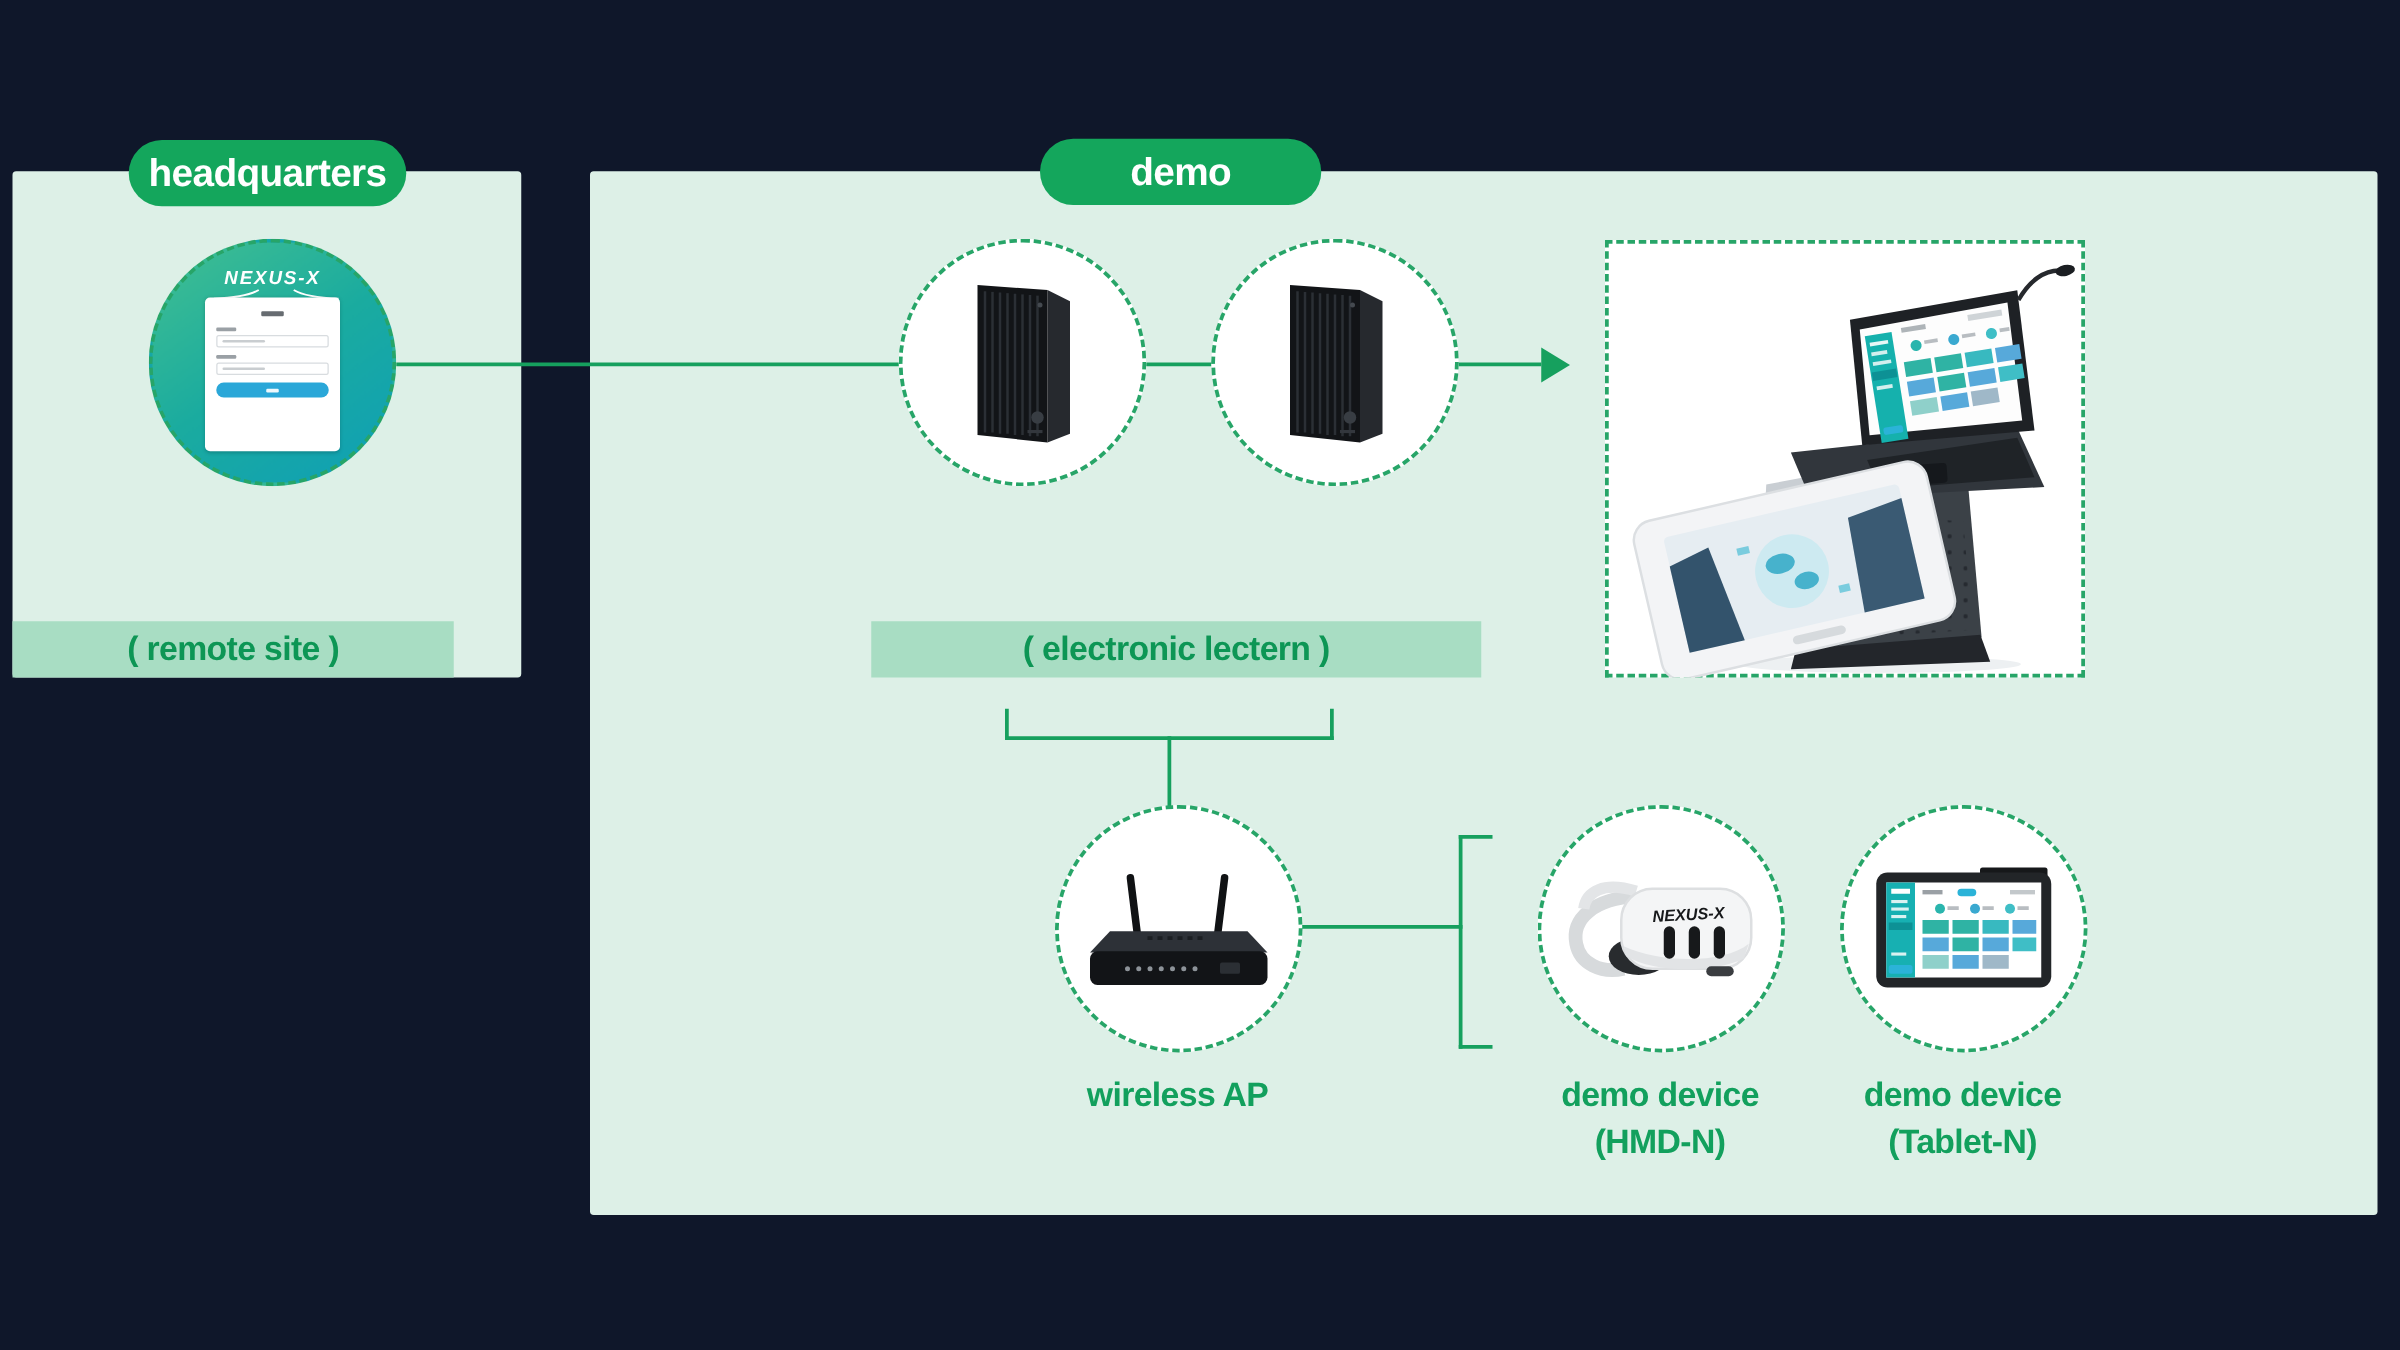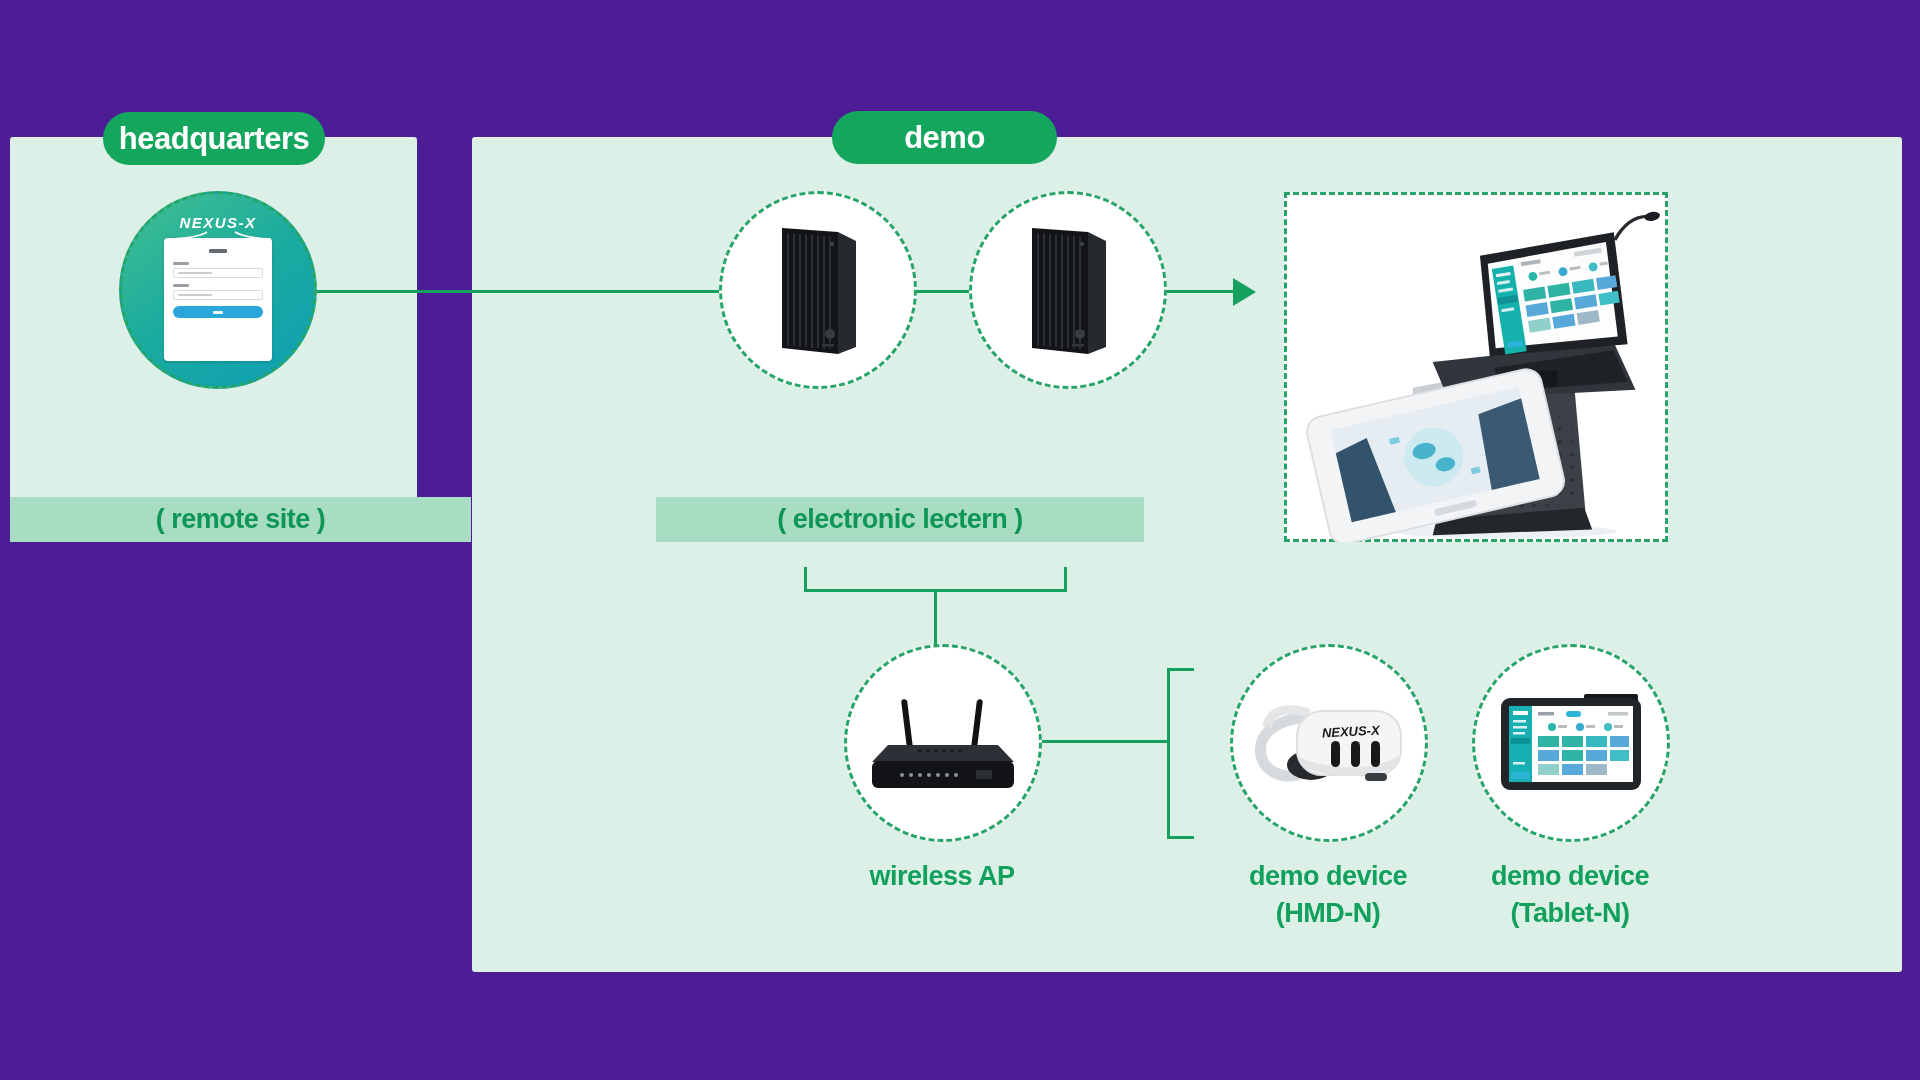--- a/index.html
+++ b/index.html
@@ -7,37 +7,37 @@
     --label-green:#12a05d;
     --panel-green:#ddf0e7;
     --banner-green:#a8ddc3;
     --banner-text:#0d9655;
     --line-green:#16a05e;
     --dash-green:#27a568;
     --login-button-blue:#2aa7d8;
   }
   *{margin:0;padding:0;box-sizing:border-box;}
   body{background:#ffffff;font-family:"Liberation Sans",sans-serif;}
-  .canvas{position:relative;width:1920px;height:1080px;background:#4c1d95;overflow:hidden;}
+  .canvas{position:relative;width:1920px;height:1080px;background:#0f172a;overflow:hidden;}
 
   .panel{position:absolute;background:var(--panel-green);border-radius:3px;}
   .panel.hq{left:10px;top:137px;width:407px;height:405px;}
   .panel.user{left:472px;top:137px;width:1430px;height:835px;}
 
   .badge{position:absolute;height:53px;border-radius:27px;background:var(--badge-green);
          display:flex;align-items:center;justify-content:center;color:#ffffff;
          font-size:31px;font-weight:700;letter-spacing:-0.5px;z-index:5;}
   .badge.hq{left:103px;top:112px;width:222px;}
   .badge.user{left:832px;top:111px;width:225px;}
 
   .banner{position:absolute;height:45px;background:var(--banner-green);
           display:flex;align-items:center;justify-content:center;
           color:var(--banner-text);font-size:27px;font-weight:700;letter-spacing:-0.5px;z-index:2;}
-  .banner.remote{left:10px;top:497px;width:461px;}
-  .banner.lectern{left:656px;top:497px;width:488px;}
+  .banner.remote{left:10px;top:497px;width:353px;}
+  .banner.lectern{left:697px;top:497px;width:488px;}
 
   .circle{position:absolute;width:198px;height:198px;border-radius:50%;
           border:3px dashed var(--dash-green);background:#ffffff;
           display:flex;align-items:center;justify-content:center;z-index:3;font-style:italic;}
   .circle.teal{background:linear-gradient(145deg,#3ebd92 5%,#1aab9f 50%,#0f9fb6 100%);}
   .circle.hq-c{left:119px;top:191px;}
   .circle.pc1{left:719px;top:191px;}
   .circle.pc2{left:969px;top:191px;}
   .circle.ap{left:844px;top:644px;}
   .circle.hmd{left:1230px;top:644px;}

